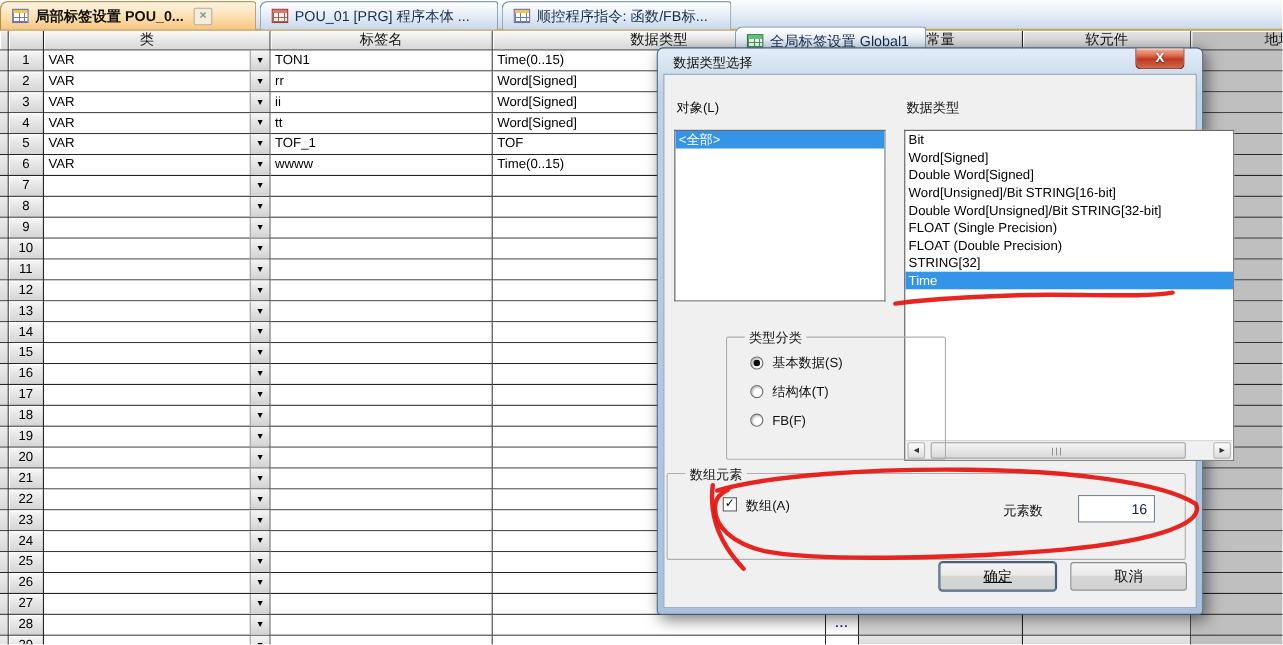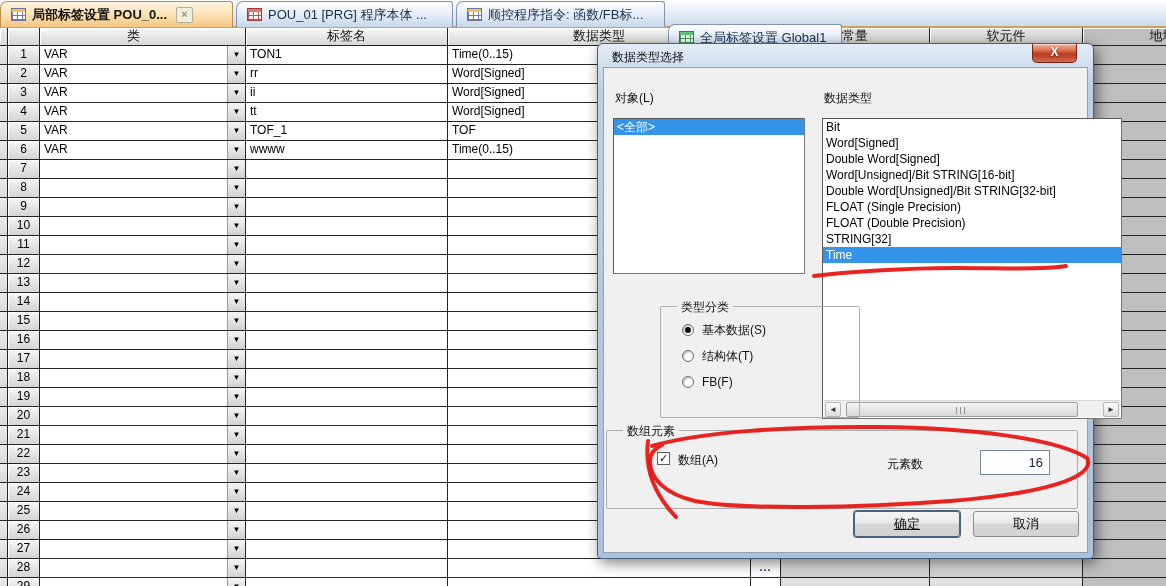--- a/index.html
+++ b/index.html
@@ -106,21 +106,21 @@
   .grp-arr { left:2px; top:362px; width:472px; height:79px; }
   .radio-row { position:absolute; left:21px; display:flex; align-items:center; gap:8px; height:14px; }
   .rb { width:12px; height:12px; border-radius:50%; background:#fff; border:1px solid #6e6e6e;
     box-shadow:inset 1px 1px 2px rgba(0,0,0,.3); }
   .rb.on::after { content:""; display:block; width:6px; height:6px; margin:2px;
     border-radius:50%; background:#0c0c0c; }
   .cb { position:absolute; left:50px; top:21px; width:13px; height:13px; background:#fff;
     border:1px solid #5f5f5f; font-size:11px; font-weight:bold; line-height:11px;
     text-align:center; color:#0a0a0a; }
   .cb-label  { left:71px; top:21px; }
-  .cnt-label { left:280px; top:25px;text-align:center; }
+  .cnt-label { left:305px; top:25px;text-align:center; }
   .cnt-input { position:absolute; left:373px; top:19px; width:70px; height:25px;
     border:1px solid #76879a; background:#fff; text-align:right; padding-right:6px;
     font-size:13px; color:#10233f; font-family:"Liberation Sans",sans-serif; }
   .btn { position:absolute; width:106px; height:26px; text-align:center; line-height:24px;
     font-size:13px; color:#0a0a0a; border:1px solid #8c8c8c; border-radius:3px;
     background:linear-gradient(180deg,#f5f5f5 0%,#eaeaea 45%,#d6d6d6 50%,#d2d2d2 100%); }
   .btn-ok { left:250px; top:443px; border-color:#49617a; box-shadow:0 0 0 1px #49617a;text-decoration:underline; }
   .btn-cancel { left:369px; top:443px; }
 
   

